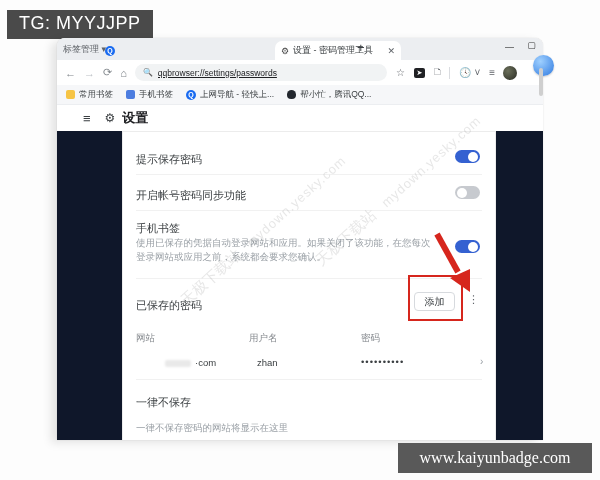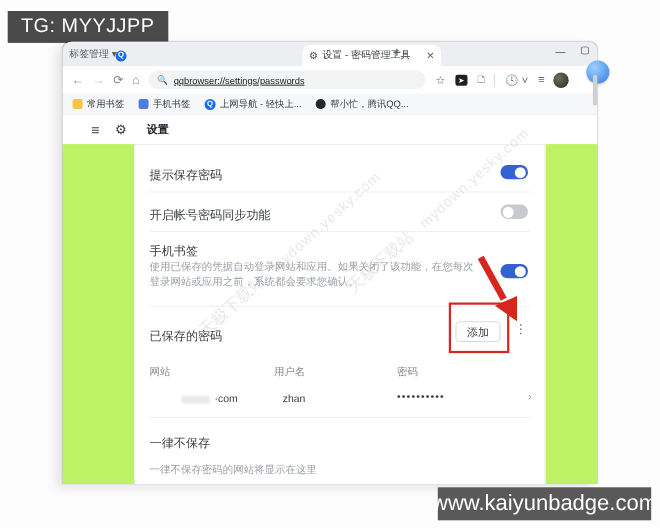--- a/index.html
+++ b/index.html
@@ -4,21 +4,21 @@
 <style>
   * { margin:0; padding:0; box-sizing:border-box; }
   html,body { width:600px; height:480px; overflow:hidden; background:#fdfdfd;
               font-family:"Liberation Sans", sans-serif; }
   .abs { position:absolute; }
 
   
   .tg-badge { left:7px; top:10px; background:#4a4a4a; color:#fff; font-size:18px;
               padding:3px 12px 5px 12px; letter-spacing:0.5px; }
   .site-badge { left:398px; top:443px; width:194px; height:30px; background:#595959;
-                color:#fff; font-size:20px; display:flex; align-items:center; justify-content:center; }
+                color:#fff; font-size:16px; display:flex; align-items:center; justify-content:center;font-family:Liberation Serif, serif; }
 
   
   .window { left:57px; top:38px; width:486px; height:402px; background:#fff;
             border-radius:8px 8px 0 0;
             box-shadow:-6px 3px 10px rgba(0,0,0,0.10), 0 0 1px rgba(0,0,0,0.25); }
 
   .tabstrip { position:absolute; left:0; top:0; width:100%; height:22px; background:#eceef1;
               border-radius:8px 8px 0 0; font-size:9px; color:#3c4043; }
   .tab-manager { position:absolute; left:6px; top:5px; color:#5f6368; }
   .tab { position:absolute; top:3px; height:19px; display:flex; align-items:center; gap:4px;
@@ -57,23 +57,23 @@
   .bm { display:flex; align-items:center; gap:4px; margin-left:9px; white-space:nowrap; }
   .bm-ic { width:9px; height:9px; border-radius:2px; flex:0 0 auto; }
   .bm-folder { background:#f6c445; }
   .bm-phone { background:#4d7de0; border-radius:2px; }
   .bm-penguin { background:#23272e; border-radius:50% 50% 45% 45%; }
 
   .settings-head { position:absolute; left:0; top:67px; width:100%; height:26px; background:#fff;
                    display:flex; align-items:center; color:#202124; }
   .burger { font-size:13px; margin-left:26px; color:#3c4043; }
   .gear-big { font-size:12px; margin-left:14px; color:#3c4043; }
-  .settings-title { font-size:10px; font-weight:bold; margin-left:18px; }
-
-  .content-bg { position:absolute; left:0; top:93px; width:100%; height:309px; background:#bef264; }
+  .settings-title { font-size:13px; font-weight:bold; margin-left:7px; }
+
+  .content-bg { position:absolute; left:0; top:93px; width:100%; height:309px; background:#0f172a; }
   .card { position:absolute; left:65px; top:0px; width:374px; height:309px; background:#fff;
           border-left:1px solid #ececec; border-right:1px solid #ececec; border-top:1px solid #ececec; }
 
   .row-label { position:absolute; left:13px; font-size:11px; color:#3c4043; }
   .sub-label { position:absolute; left:13px; font-size:9.5px; color:#9aa0a6; line-height:14px; }
   .divider { position:absolute; left:13px; right:13px; height:1px; background:#f1f1f1; }
 
   .toggle { position:absolute; left:332px; width:25px; height:13px; border-radius:7px; }
   .toggle .knob { position:absolute; top:1.5px; width:10px; height:10px; border-radius:50%; background:#fff; }
   .toggle.on { background:#3461d1; } .toggle.on .knob { right:2px; }

